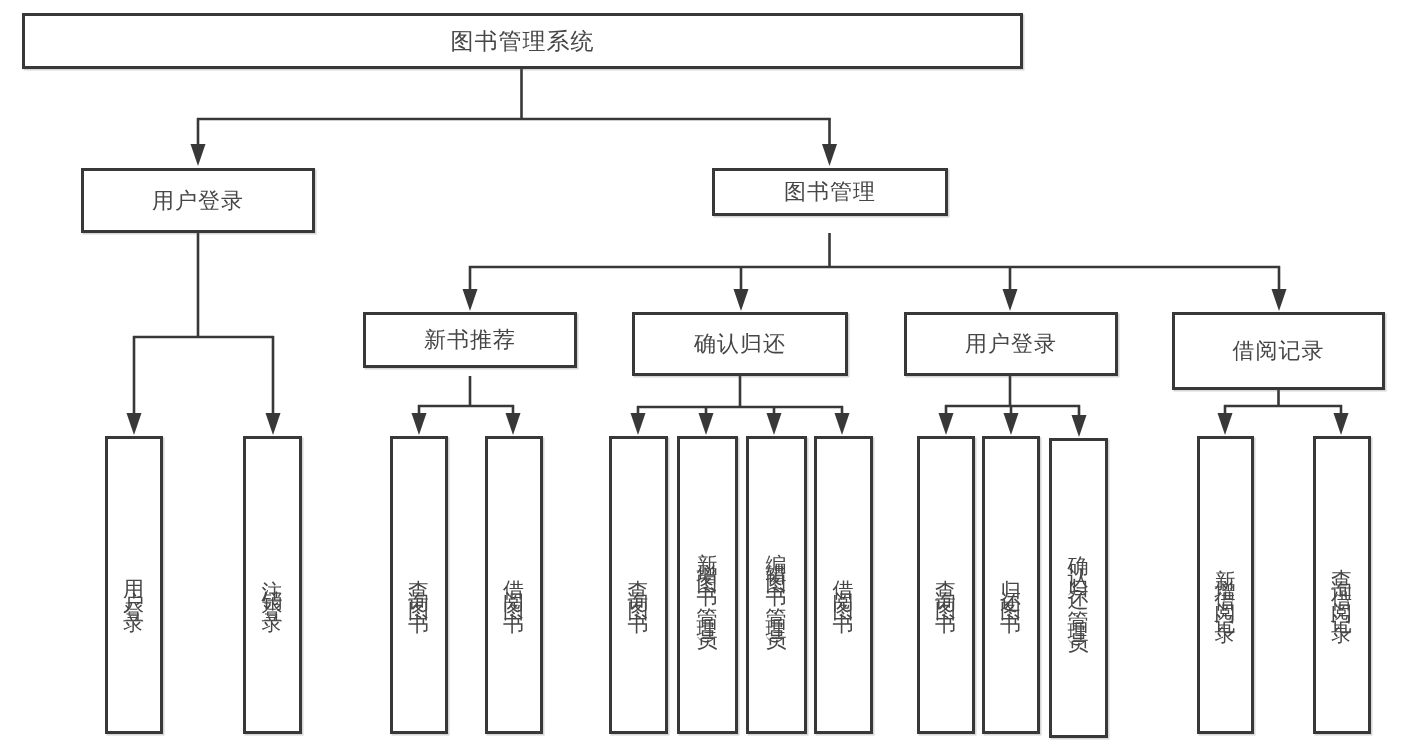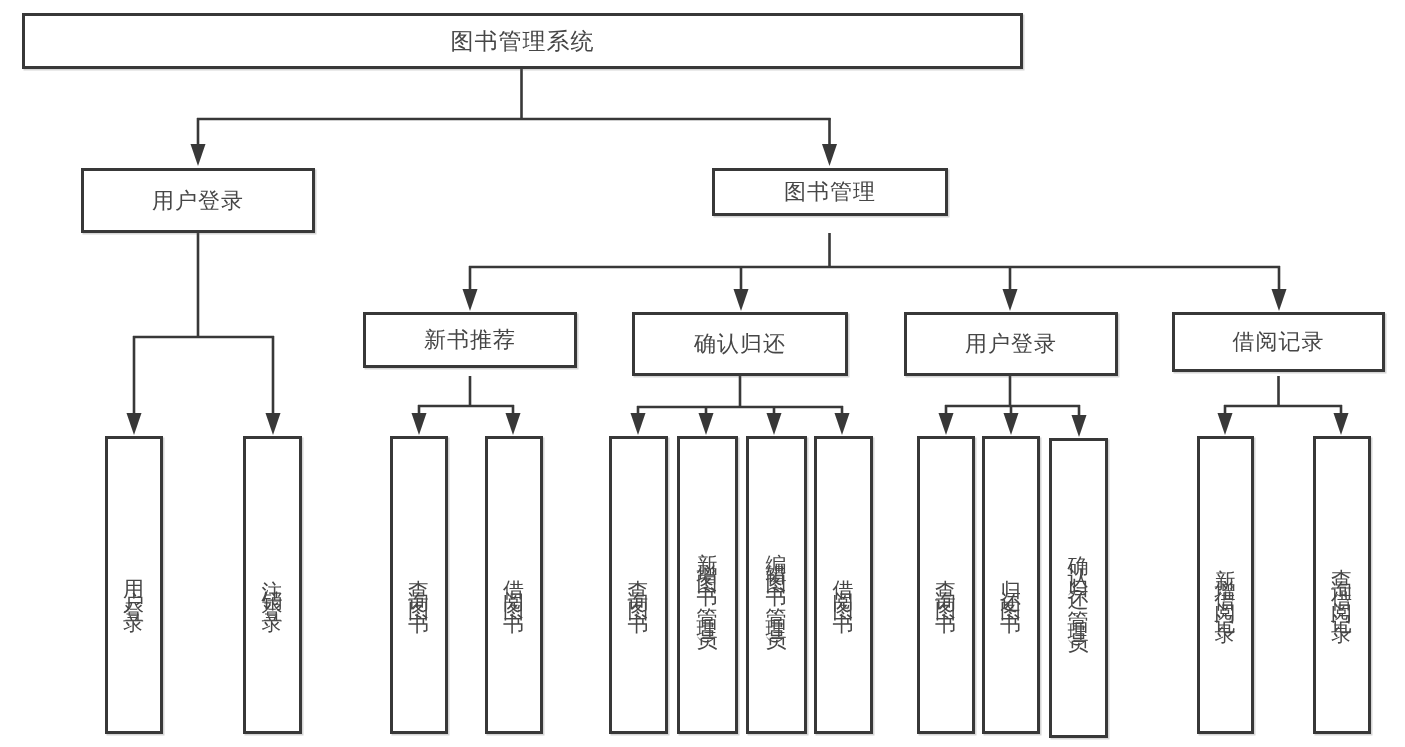--- a/index.html
+++ b/index.html
@@ -122,21 +122,21 @@
 
   <div class="node h-node" style="left:363px; top:312px; width:214px; height:56px;">
     <span>新书推荐</span>
   </div>
   <div class="node h-node" style="left:632px; top:312px; width:216px; height:64px;">
     <span>确认归还</span>
   </div>
   <div class="node h-node" style="left:904px; top:312px; width:214px; height:64px;">
     <span>用户登录</span>
   </div>
-  <div class="node h-node" style="left:1172px; top:312px; width:213px; height:60px;">
+  <div class="node h-node" style="left:1172px; top:312px; width:213px; height:78px;">
     <span>借阅记录</span>
   </div>
 
   <div class="node leaf" style="left:105px; top:436px; width:58px; height:298px;">
     <span>用户登录</span>
   </div>
   <div class="node leaf" style="left:243px; top:436px; width:59px; height:298px;">
     <span>注销登录</span>
   </div>
 

